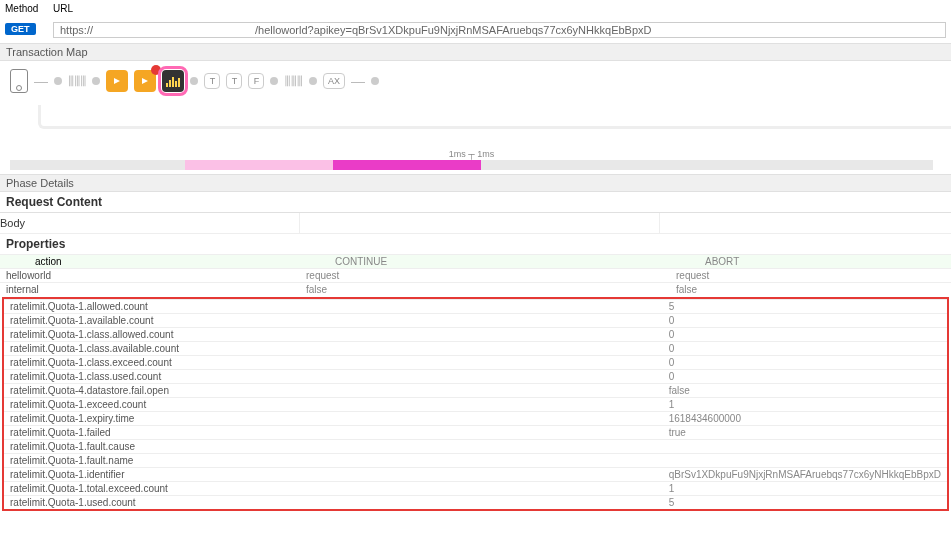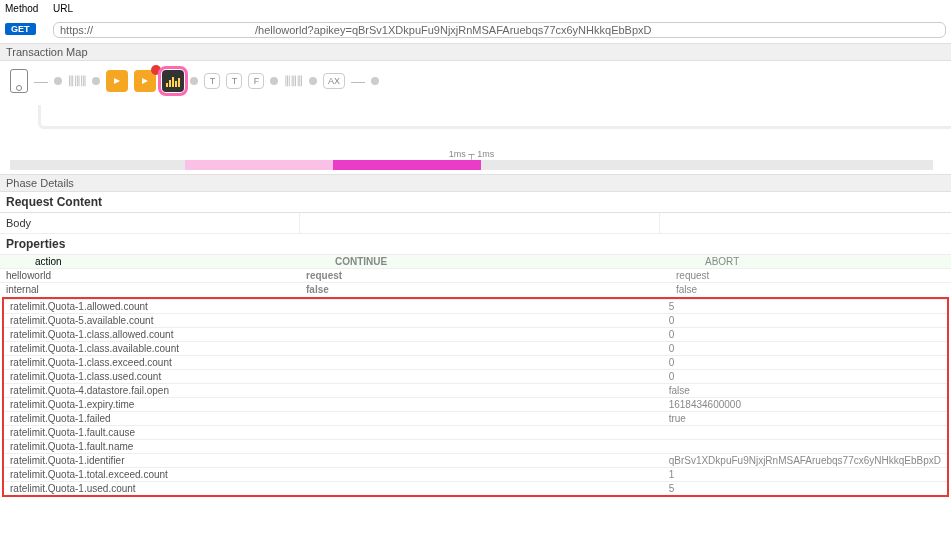--- a/index.html
+++ b/index.html
@@ -4,21 +4,21 @@
 <style>
   * { box-sizing: border-box; margin: 0; padding: 0; }
   body { font-family: -apple-system, Helvetica, Arial, sans-serif; font-size: 11px; color: #333; background: #fff; width: 951px; }
   
   .header-row { display: flex; align-items: flex-start; padding: 3px 5px 5px 5px; gap: 8px; }
   .method-col { width: 40px; }
   .url-col { flex: 1; }
   .label { font-size: 10px; color: #000; margin-bottom: 8px; }
   .method-badge { background: #0066cc; color: #fff; font-size: 9px; font-weight: bold; padding: 1px 6px; border-radius: 2px; display: inline-block; }
   .url-input { width: 100%; font-size: 11px; color: #666; padding: 1px 4px; border: none; background: transparent; }
-  .url-wrap { border: 1px solid #ccc; border-radius: 6px; padding: 0 2px; }
+  .url-wrap { border: 1px solid #ccc; border-radius: 0; padding: 0 2px; }
   
   .gray-bar { background: #f0f0f0; border-top: 1px solid #e0e0e0; border-bottom: 1px solid #e0e0e0; padding: 2px 6px; font-size: 11px; color: #555; }
   
   .tx-map { padding: 8px 10px 0 10px; position: relative; }
   .map-row { display: flex; align-items: center; gap: 6px; }
   .device-icon { width: 18px; height: 24px; border: 1.5px solid #888; border-radius: 3px; position: relative; }
   .device-icon::after { content: ""; position: absolute; bottom: 1px; left: 50%; transform: translateX(-50%); width: 4px; height: 4px; border: 1px solid #888; border-radius: 50%; }
   .flow-dash { font-size: 14px; color: #bbb; letter-spacing: 0; }
   .flow-dot { width: 8px; height: 8px; background: #ccc; border-radius: 50%; display: inline-block; }
   .flow-square { width: 22px; height: 22px; border-radius: 4px; display: inline-flex; align-items: center; justify-content: center; font-size: 12px; color: #fff; }
@@ -30,28 +30,28 @@
   .map-arrow { margin: 12px 0 0 28px; height: 24px; border-left: 3px solid #eee; border-bottom: 3px solid #eee; border-bottom-left-radius: 6px; width: 920px; }
   .map-spacer { height: 20px; }
   
   .timeline-row { padding: 0 18px 4px 10px; }
   .time-label { text-align: center; font-size: 9px; color: #888; margin-bottom: 1px; }
   .timeline-bar { display: flex; height: 10px; }
   .tl-seg { height: 10px; }
   
   .req-content { padding: 3px 6px; font-weight: bold; font-size: 12px; border-bottom: 1px solid #e0e0e0; }
   .body-row { display: flex; border-bottom: 1px solid #eee; }
-  .body-cell { padding: 4px 6px; flex: 1; border-right: 1px solid #eee; font-size: 11px; color: #333; }
+  .body-cell { padding: 4px 0; flex: 1; border-right: 1px solid #eee; font-size: 11px; color: #333; }
   .body-cell:last-child { border-right: none; }
   
   .props-header { padding: 3px 6px; font-weight: bold; font-size: 12px; }
   .props-table { width: 100%; border-collapse: collapse; }
   .props-table td { padding: 1px 6px; font-size: 10px; color: #888; border-top: 1px solid #eee; vertical-align: middle; height: 14px; }
   .props-table td:first-child { color: #555; width: 300px; }
-  .props-table td:nth-child(2) { width: 370px; font-weight: bold; }
+  .props-table td:nth-child(2) { width: 370px; }
   .row-highlight-green td { background: #f3fdf3; padding-left: 35px; }
   .row-highlight-green td:first-child { color: #000; font-weight: 500; }
   
   .red-box { border: 2px solid #e53935; margin: 0 2px; }
   
   .bars-icon { display: flex; align-items: flex-end; gap: 1px; height: 12px; padding: 0 2px; }
   .bars-icon span { width: 2px; background: #ffd54f; }
 </style>
 </head>
 <body>
@@ -154,21 +154,21 @@
 
 <div class="red-box">
   <table class="props-table">
     <tbody id="quota-body">
         <tr>
           <td>ratelimit.Quota-1.allowed.count</td>
           <td></td>
           <td>5</td>
         </tr>
         <tr>
-          <td>ratelimit.Quota-5.available.count</td>
+          <td>ratelimit.Quota-1.available.count</td>
           <td></td>
           <td>0</td>
         </tr>
         <tr>
           <td>ratelimit.Quota-1.class.allowed.count</td>
           <td></td>
           <td>0</td>
         </tr>
         <tr>
           <td>ratelimit.Quota-1.class.available.count</td>
@@ -182,20 +182,25 @@
         </tr>
         <tr>
           <td>ratelimit.Quota-1.class.used.count</td>
           <td></td>
           <td>0</td>
         </tr>
         <tr>
           <td>ratelimit.Quota-4.datastore.fail.open</td>
           <td></td>
           <td>false</td>
+        </tr>
+        <tr>
+          <td>ratelimit.Quota-1.exceed.count</td>
+          <td></td>
+          <td>1</td>
         </tr>
         <tr>
           <td>ratelimit.Quota-1.expiry.time</td>
           <td></td>
           <td>1618434600000</td>
         </tr>
         <tr>
           <td>ratelimit.Quota-1.failed</td>
           <td></td>
           <td>true</td>

